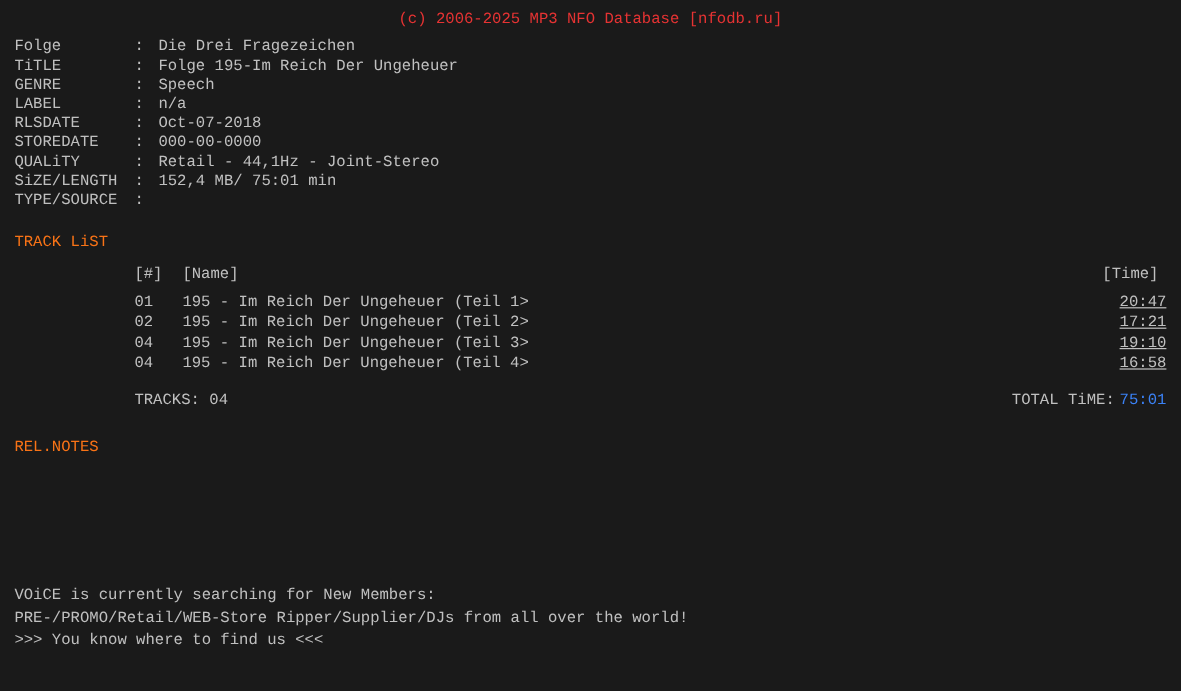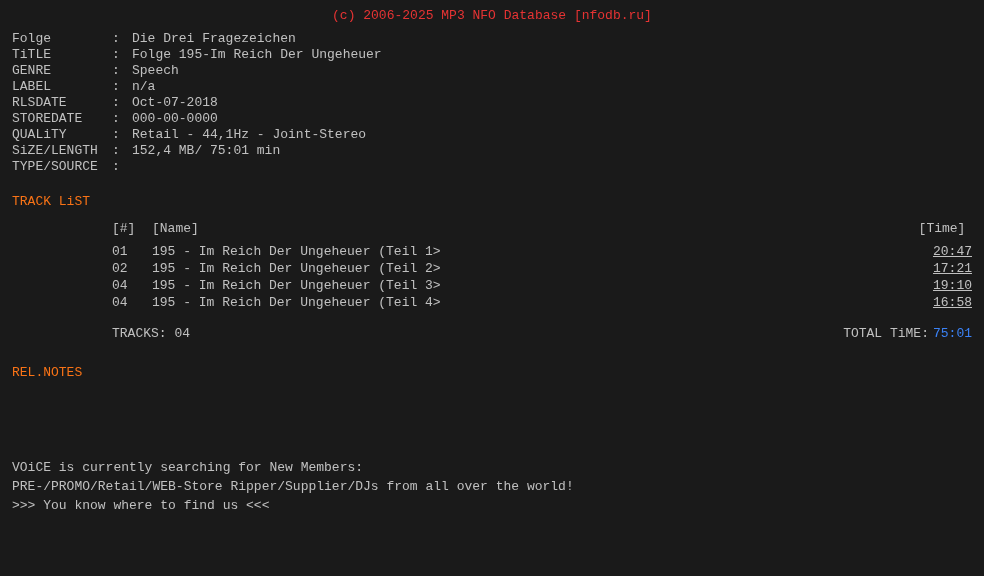--- a/index.html
+++ b/index.html
@@ -97,21 +97,21 @@
       color: #c0c0c0;
       margin-right: 4px;
     }
     .track-total-time {
       color: #3b82f6;
     }
     .rel-notes-section {
       margin-top: 24px;
     }
     .footer-section {
-      margin-top: 80px;
+      margin-top: 108px;
     }
     .footer-line {
       color: #c0c0c0;
       margin-bottom: 4px;
     }
   </style>
 </head>
 <body>
 
 <div>

